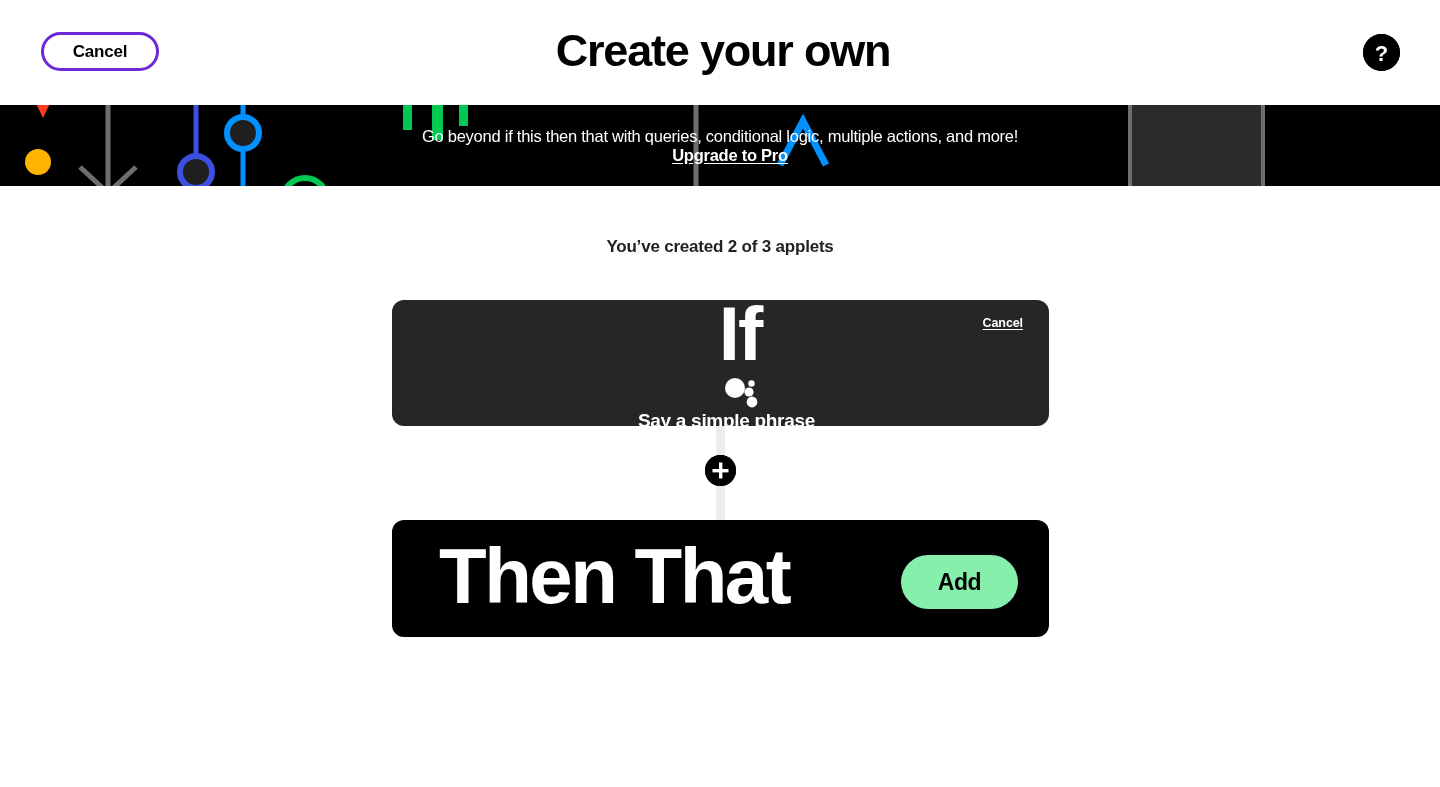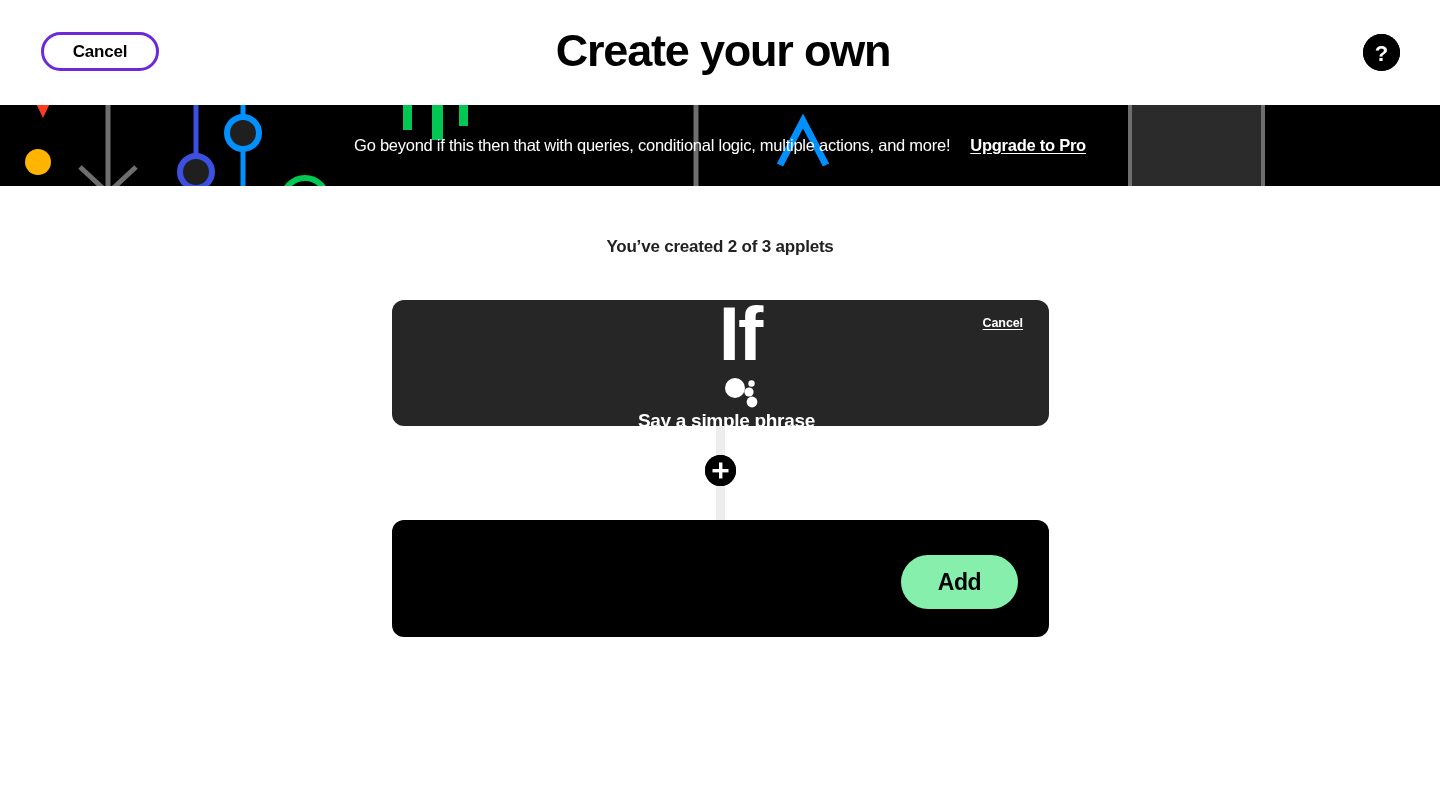--- a/index.html
+++ b/index.html
@@ -79,20 +79,21 @@
     position: absolute;
     inset: 0;
     display: flex;
     align-items: center;
     justify-content: center;
     color: #ffffff;
     font-size: 16.5px;
     letter-spacing: -0.25px;
     z-index: 5;
     white-space: nowrap;
+    flex-direction: column;
   }
   .banner-text .msg { font-weight: normal; }
   .upgrade-link {
     color: #ffffff;
     font-weight: bold;
     text-decoration: underline;
     text-underline-offset: 2px;
     margin-left: 20px;
     cursor: pointer;
   }
@@ -365,17 +366,18 @@
       <button class="plus-btn">
         <svg width="31" height="31" viewBox="0 0 31 31">
           <circle cx="15.5" cy="15.5" r="15.5" fill="#000000"></circle>
           <rect x="14" y="7.5" width="3.4" height="16" fill="#ffffff"></rect>
           <rect x="7.5" y="14" width="16" height="3.4" fill="#ffffff"></rect>
         </svg>
       </button>
     </div>
 
     <div class="then-card">
+      <span class="then-word">Then That</span>
       <button class="add-btn">Add</button>
     </div>
 
   </div>
 </div>
 
 </body></html>

